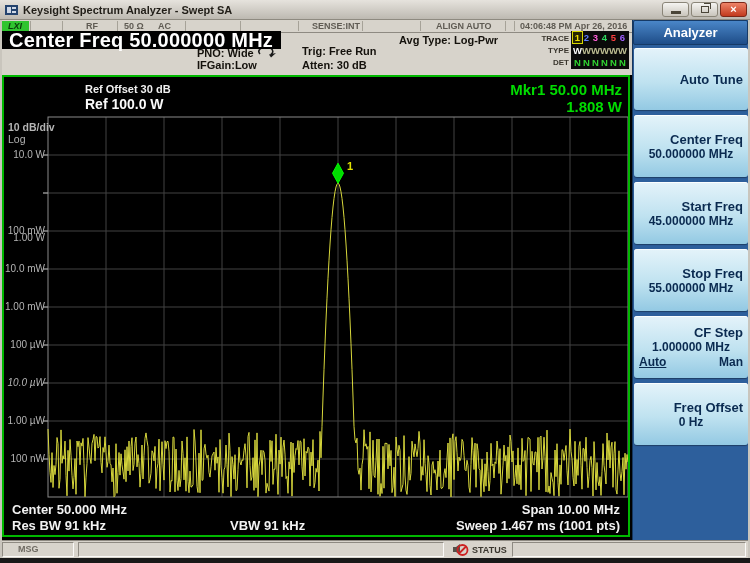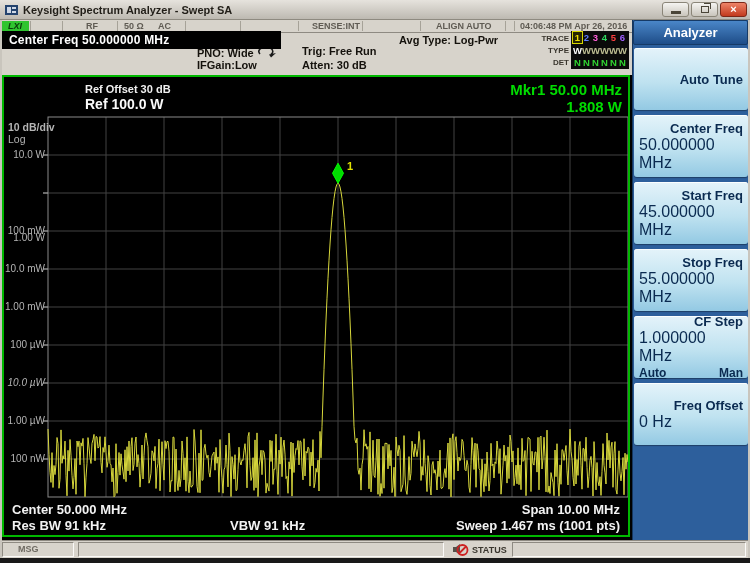--- a/index.html
+++ b/index.html
@@ -25,21 +25,21 @@
   
   .status-strip{position:absolute;left:0;top:20px;width:632px;height:13px;background:#d7d3cb;
     border-bottom:1px solid #8e8a82;font-size:9px;color:#5f5b53;font-weight:bold}
   .status-strip .sep{position:absolute;top:1px;bottom:1px;width:1px;background:#a6a298}
   .ss-item{position:absolute;top:1px;line-height:11px;white-space:nowrap}
   .lxi-badge{position:absolute;left:1px;top:1px;width:28px;height:11px;background:#2fc42f;
     color:#0b3a0b;text-align:center;font-size:9px;font-weight:bold;line-height:11px;font-style:italic}
 
   
   .banner{position:absolute;left:2px;top:31px;width:279px;height:18px;background:#000;color:#fff;
-    font-size:12px;font-weight:bold;line-height:18px;padding-left:7px;letter-spacing:.2px;white-space:nowrap}
+    font-size:20px;font-weight:bold;line-height:18px;padding-left:7px;letter-spacing:.2px;white-space:nowrap}
   .band{position:absolute;left:0;top:33px;width:632px;height:42px;background:#d7d3cb}
   .ann{position:absolute;font-size:11px;font-weight:bold;color:#14110c;white-space:nowrap}
   .tlabel{position:absolute;font-size:8px;font-weight:bold;color:#3a362e;width:30px;text-align:right}
   .tblock{position:absolute;left:571px;top:-2px;width:58px;height:38px;background:#0a0a0a;
     padding:1px 2px;display:flex;flex-direction:column;justify-content:space-between}
   .trow{display:flex;height:11px}
   .trow span{width:9px;text-align:center;font-size:9.5px;font-weight:bold;line-height:11px}
   .trow span.sel{outline:1px solid #d8d800;background:#262600}
 
   
@@ -59,21 +59,21 @@
   
   .sidebar{position:absolute;left:632px;top:20px;width:116px;height:520px;background:#2d5f9c;border-left:1px solid #16365e}
   .sb-title{height:25px;background:linear-gradient(#4a86c8,#1e4d88);color:#fff;font-size:13px;font-weight:bold;
     display:flex;align-items:center;justify-content:center;border:1px solid #163a66;border-radius:2px}
   .sb-btns{position:absolute;left:1px;top:28px;width:114px;display:flex;flex-direction:column;gap:5px}
   .skey{height:62px;border-radius:3px;color:#0a2a50;cursor:default;
     background:linear-gradient(#e4f3fa 0%,#bfe2f0 55%,#93c9e3 100%);
     display:flex;flex-direction:column;justify-content:center;padding:2px 5px;
     box-shadow:inset 0 1px 0 rgba(255,255,255,.85),0 1px 1px rgba(0,0,0,.35)}
   .skey-label{font-size:13px;font-weight:bold;text-align:right}
-  .skey-value{font-size:16px;font-weight:normal;text-align:left}
+  .skey-value{font-size:12px;font-weight:bold;text-align:center}
   .skey-opts{display:flex;justify-content:space-between;font-size:12px;font-weight:bold;margin-top:1px}
   .skey-opts .u{text-decoration:underline}
 
   
   .statusbar{position:absolute;left:0;top:540px;width:750px;height:18px;background:#d8d4cc;border-top:1px solid #8e8a82}
   .sunken{position:absolute;top:1px;height:15px;border:1px solid;border-color:#8e8a82 #fbfaf8 #fbfaf8 #8e8a82;
     font-size:9px;color:#6e6a62;line-height:13px;padding-left:15px;font-weight:bold}
   .status-group{position:absolute;left:452px;top:1px;height:15px;display:flex;align-items:center;gap:3px;
     font-size:9px;color:#3a362e;font-weight:bold}
   .bottom-edge{position:absolute;left:0;top:558px;width:750px;height:5px;background:#181818}

